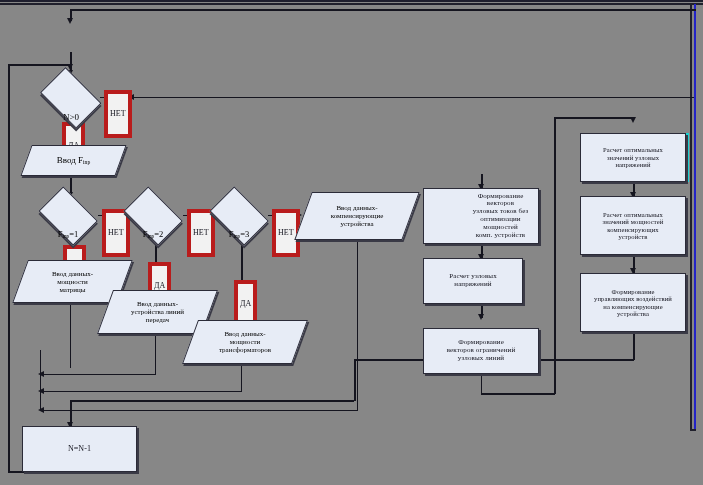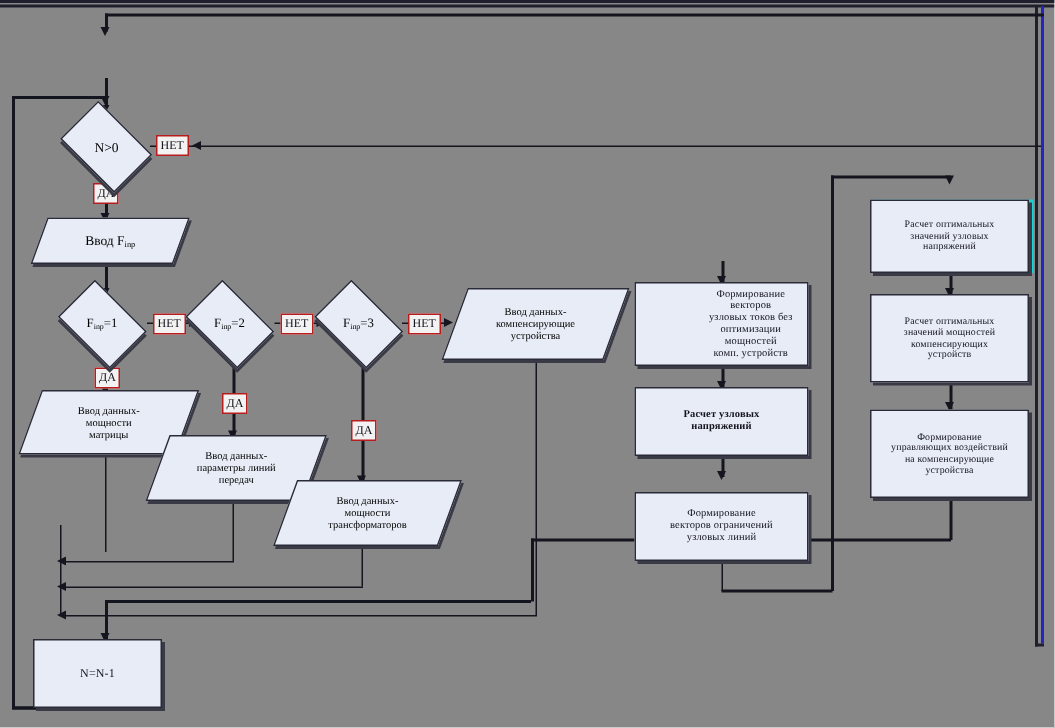--- a/index.html
+++ b/index.html
@@ -44,21 +44,21 @@
     background:#e7ecf6;
     border:1px solid #2b2b38;
     transform:skewX(-20deg);
     box-shadow:2px 2px 0 0 #3a3a46;
   }
   .io .lbl{position:relative;z-index:2;text-align:center;padding:0 6px;}
 
   
   .dec{
     background:transparent;border:0;box-shadow:none;
-    position:absolute;display:flex;align-items:center;justify-content:center;
+    position:absolute;display:flex;align-items:flex-end;justify-content:center;
   }
   .dec .dia{
     position:absolute;left:50%;top:50%;
     width:70.7%;height:70.7%;
     transform:translate(-50%,-50%) rotate(45deg);
     background:#e7ecf6;
     border:1px solid #2b2b38;
     box-shadow:2px 2px 0 0 #3a3a46;
   }
   .dec .lbl{position:relative;z-index:2;text-align:center;}
@@ -66,22 +66,22 @@
   
   .ln{position:absolute;background:#15151f;}
   .lnh{height:1px;}
   .lnv{width:1px;}
   .arrow{position:absolute;width:0;height:0;}
   .arrow.down{border-left:3.5px solid transparent;border-right:3.5px solid transparent;border-top:6px solid #15151f;}
   .arrow.right{border-top:3.5px solid transparent;border-bottom:3.5px solid transparent;border-left:6px solid #15151f;}
   .arrow.left{border-top:3.5px solid transparent;border-bottom:3.5px solid transparent;border-right:6px solid #15151f;}
 
   .elabel{
-    position:absolute;background:#f2f2f2;border:1px solid #b91c1c;
-    color:#14141e;line-height:1;padding:2px 2px;
+    position:absolute;background:#f2f2f2;border:4px solid #b91c1c;
+    color:#14141e;line-height:1;padding:16px 2px;
     font-size:8px;white-space:nowrap;
   }
 
   sub{font-size:.62em;vertical-align:-0.25em;}
 </style>
 </head>
 <body>
 
 <div id="canvas">
 
@@ -219,21 +219,21 @@
       <span>Ввод данных-</span><br>
       <span>мощности</span><br>
       <span>матрицы</span>
     </span>
   </div>
 
   <div class="io" style="left:105px;top:288px;width:105px;height:44px;font-size:7px;">
     <span class="skew"></span>
     <span class="lbl">
       <span>Ввод данных-</span><br>
-      <span>параметры линий</span><br>
+      <span>устройства линий</span><br>
       <span>передач</span>
     </span>
   </div>
 
   <div class="io" style="left:190px;top:318px;width:110px;height:44px;font-size:7px;">
     <span class="skew"></span>
     <span class="lbl">
       <span>Ввод данных-</span><br>
       <span>мощности</span><br>
       <span>трансформаторов</span>
@@ -243,21 +243,21 @@
 
   <div class="node proc" style="left:423px;top:186px;width:116px;height:56px;font-size:7px;padding-left:39px;">
     <span class="lbl">
       <span>Формирование векторов</span><br>
       <span>узловых токов без</span><br>
       <span>оптимизации мощностей</span><br>
       <span>комп. устройств</span>
     </span>
   </div>
 
-  <div class="node proc" style="left:423px;top:256px;width:116px;height:46px;font-size:7px;font-weight:bold;">
+  <div class="node proc" style="left:423px;top:256px;width:100px;height:46px;font-size:7px;">
     <span class="lbl">
       <span>Расчет узловых</span><br>
       <span>напряжений</span>
     </span>
   </div>
 
   <div class="node proc" style="left:423px;top:326px;width:116px;height:46px;font-size:7px;">
     <span class="lbl">
       <span>Формирование</span><br>
       <span>векторов ограничений</span><br>
@@ -284,17 +284,17 @@
 
   <div class="node proc" style="left:580px;top:271px;width:106px;height:59px;font-size:6.6px;">
     <span class="lbl">
       <span>Формирование</span><br>
       <span>управляющих воздействий</span><br>
       <span>на компенсирующие</span><br>
       <span>устройства</span>
     </span>
   </div>
 
-  <div class="node proc" style="left:22px;top:424px;width:86px;height:46px;font-size:8px;">
+  <div class="node proc" style="left:22px;top:424px;width:115px;height:46px;font-size:8px;">
     <span class="lbl">N=N-1</span>
   </div>
 
 </div>
 
 </body></html>

